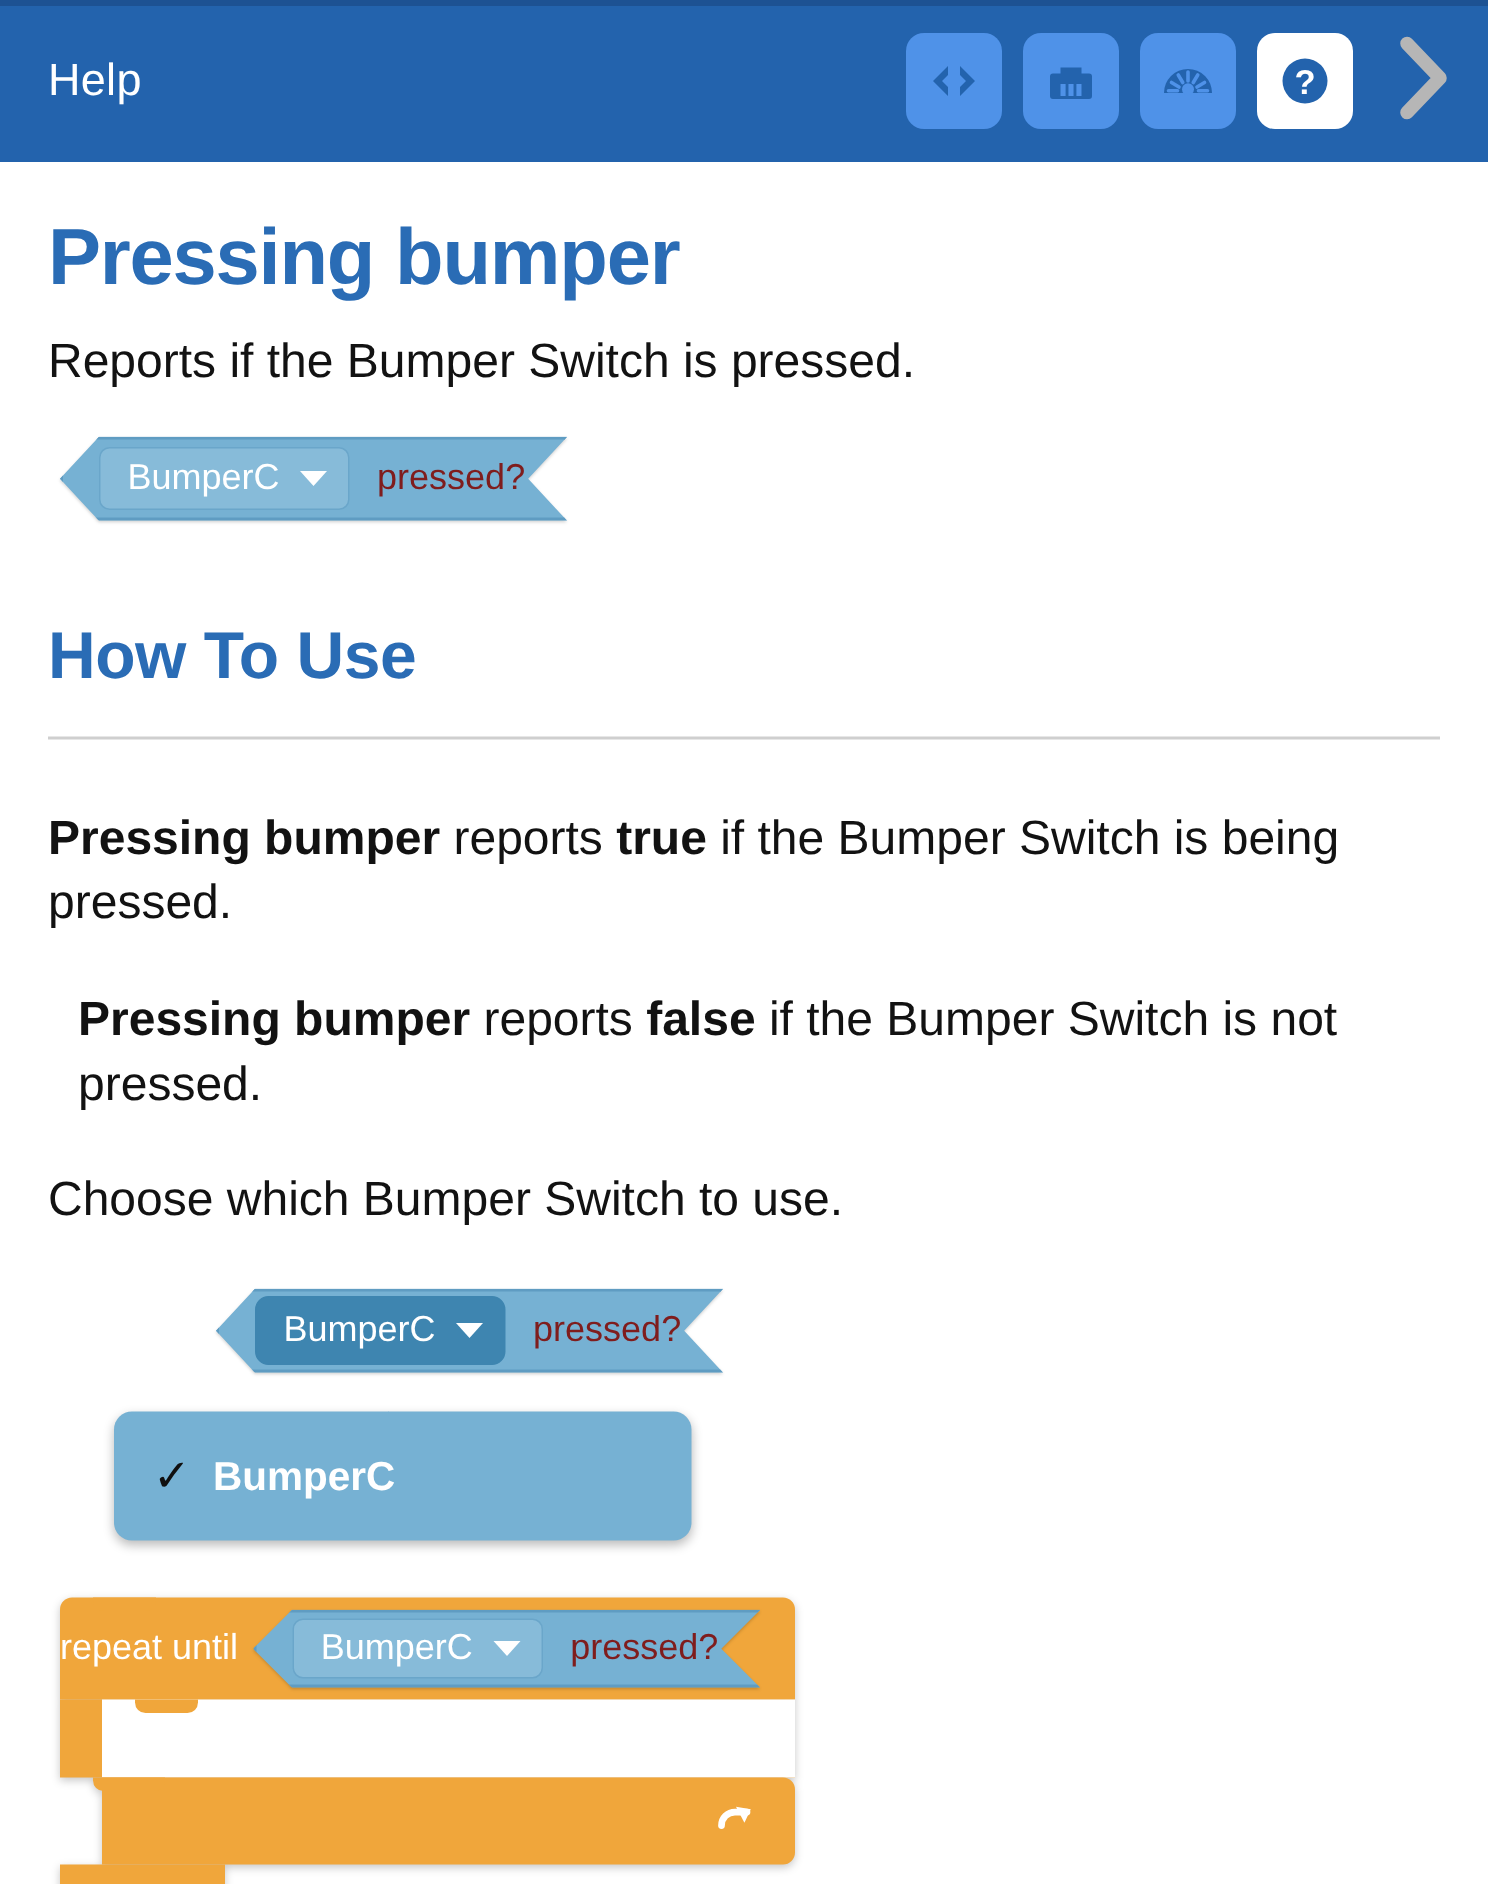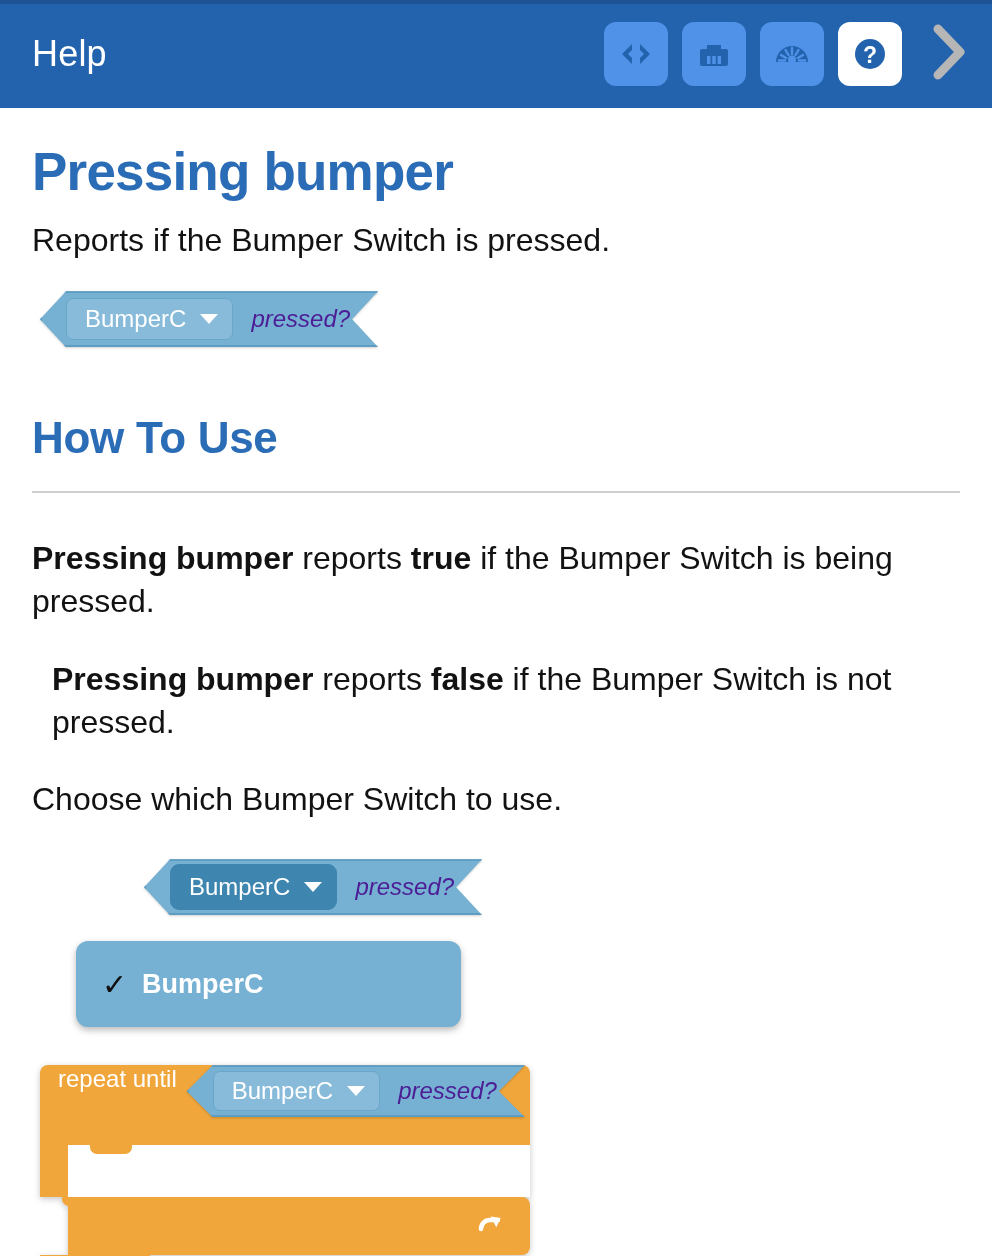--- a/index.html
+++ b/index.html
@@ -22,21 +22,21 @@
   }
   .header::before {
     content: "";
     position: absolute;
     top: 0; left: 0; right: 0;
     height: 4px;
     background: #1d5293;
   }
   .header-title {
     color: #ffffff;
-    font-size: 36px;
+    font-size: 30px;
     font-weight: 400;
     letter-spacing: 0.2px;
   }
   .header-tools {
     margin-left: auto;
     display: flex;
     align-items: center;
     gap: 14px;
   }
   .tool-btn {
@@ -140,22 +140,21 @@
     height: 46px;
   }
   .caret {
     width: 0; height: 0;
     border-left: 9px solid transparent;
     border-right: 9px solid transparent;
     border-top: 10px solid #ffffff;
   }
   .hex-label {
     margin-left: 18px;
-    color: #4c1d95;
-    font-style: italic;
+    color: #7f1d1d;
   }
 
   
   .menu-wrap {
     position: relative;
     width: 385px;
   }
   .menu-pointer {
     position: absolute;
     top: 0;
@@ -191,23 +190,23 @@
   
   .c-block {
     position: relative;
     width: 490px;
     filter: drop-shadow(0 2px 3px rgba(0,0,0,0.22));
   }
   .c-top {
     position: relative;
     background: #f0a63b;
     border-radius: 8px 8px 0 0;
-    height: 80px;
-    display: flex;
-    padding-left: 18px;
+    height: 68px;
+    display: flex;
+    align-items: center;
   }
   .c-top::after {
     content: "";
     position: absolute;
     top: 0;
     left: 22px;
     width: 42px;
     height: 9px;
     background: #f0a63b;
     border-radius: 0 0 7px 7px;

